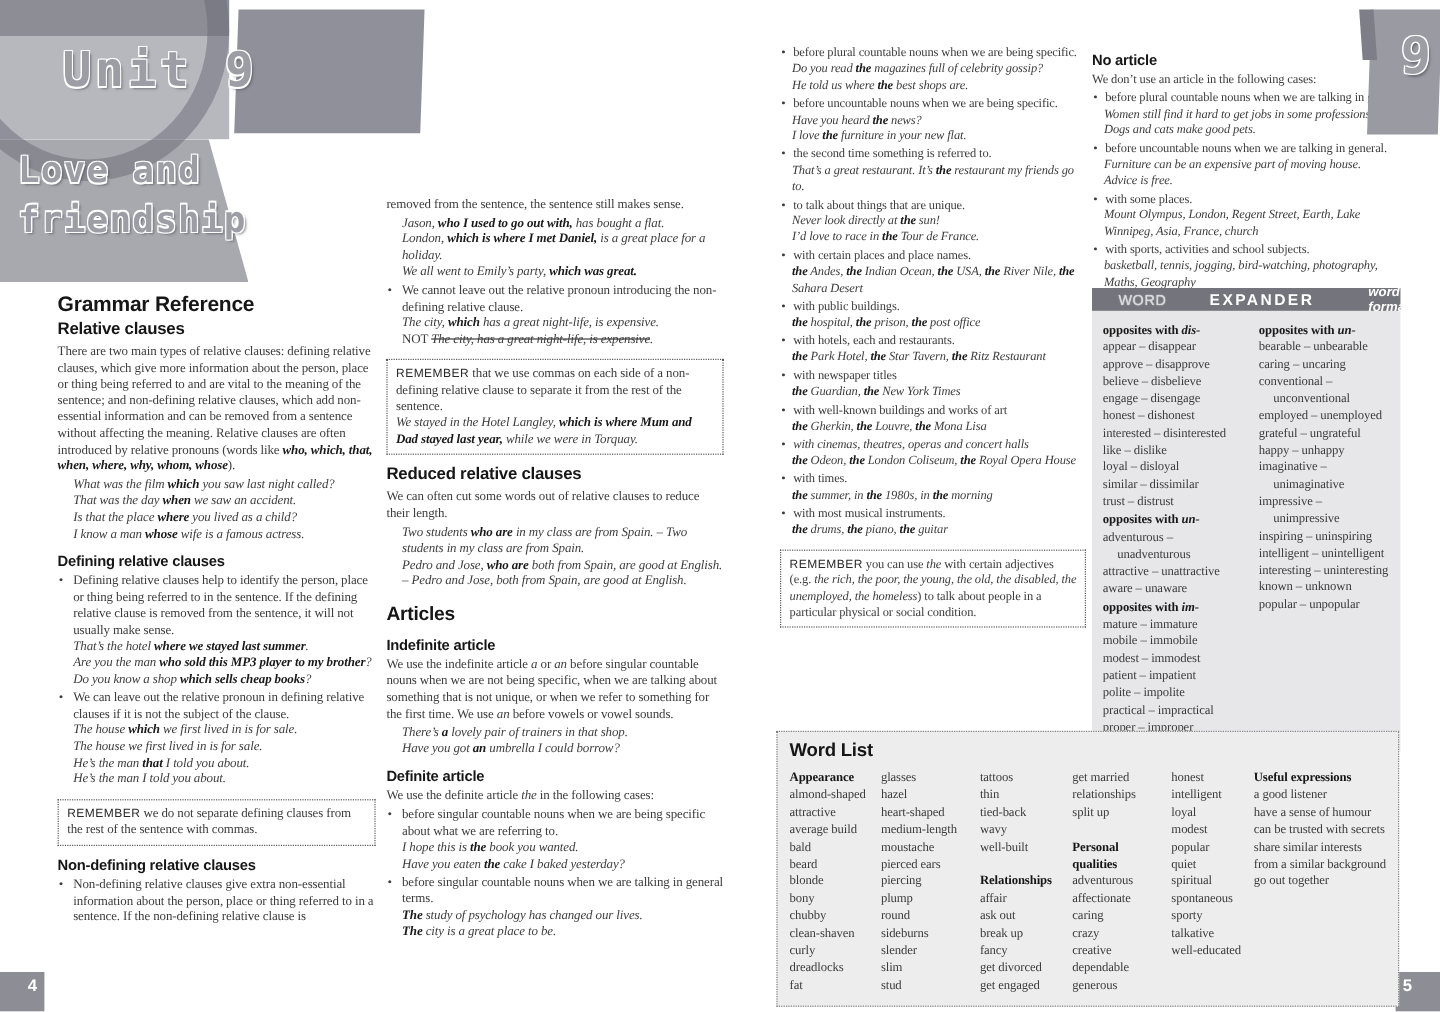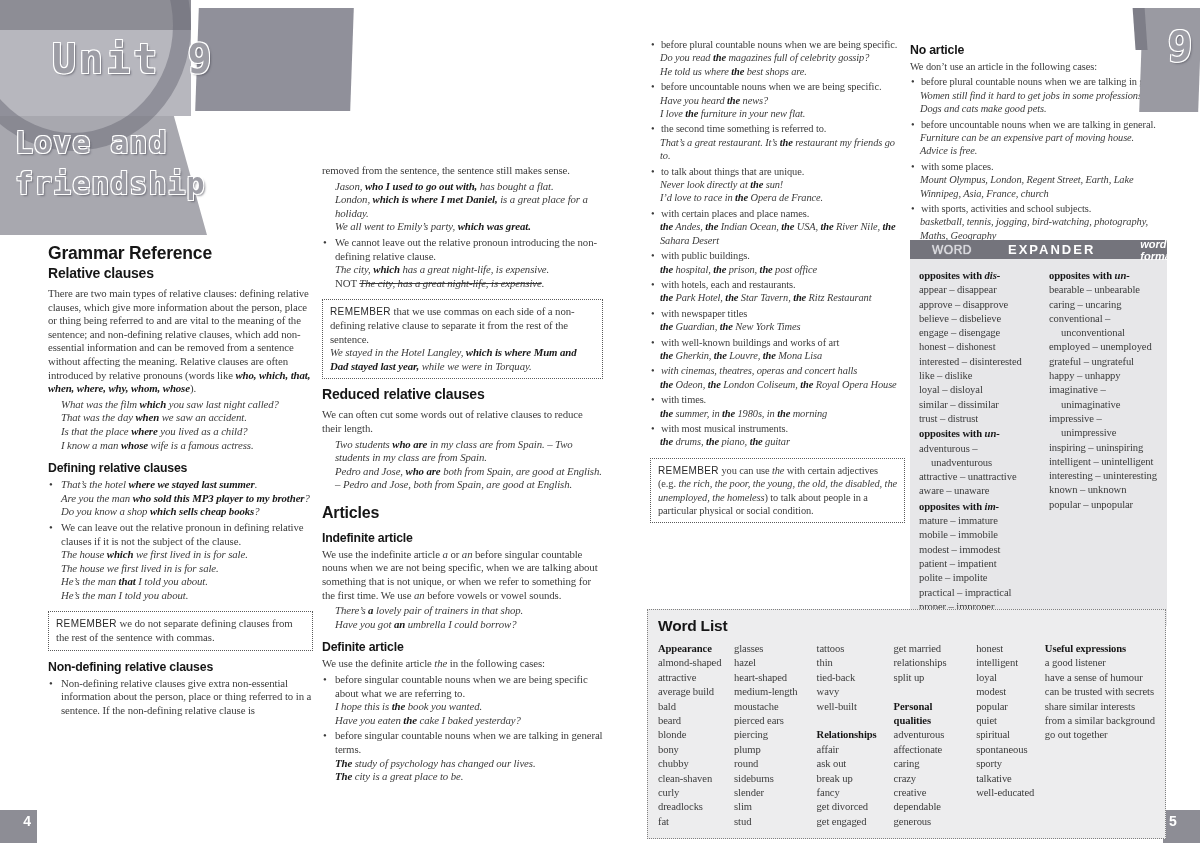--- a/index.html
+++ b/index.html
@@ -103,21 +103,21 @@
 
 <div class="col col1">
     <div class="blk h1"><span class="r-n">Grammar Reference</span></div>
     <div class="blk h2"><span class="r-n">Relative clauses</span></div>
     <div class="blk p"><span class="r-n">There are two main types of relative clauses: defining relative clauses, which give more information about the person, place or thing being referred to and are vital to the meaning of the sentence; and non-defining relative clauses, which add non-essential information and can be removed from a sentence without affecting the meaning. Relative clauses are often introduced by relative pronouns (words like </span><span class="r-bi">who, which, that, when, where, why, whom, whose</span><span class="r-n">).</span></div>
     <div class="blk ex"><span class="r-i">What was the film </span><span class="r-bi">which</span><span class="r-i"> you saw last night called?</span></div>
     <div class="blk ex"><span class="r-i">That was the day </span><span class="r-bi">when</span><span class="r-i"> we saw an accident.</span></div>
     <div class="blk ex"><span class="r-i">Is that the place </span><span class="r-bi">where</span><span class="r-i"> you lived as a child?</span></div>
     <div class="blk ex"><span class="r-i">I know a man </span><span class="r-bi">whose</span><span class="r-i"> wife is a famous actress.</span></div>
     <div class="blk h3"><span class="r-n">Defining relative clauses</span></div>
-    <div class="blk bullet"><span class="dot">•</span></div>
+    <div class="blk bullet"><span class="dot">•</span><span class="r-n">Defining relative clauses help to identify the person, place or thing being referred to in the sentence. If the defining relative clause is removed from the sentence, it will not usually make sense.</span></div>
     <div class="blk ex"><span class="r-i">That’s the hotel </span><span class="r-bi">where we stayed last summer</span><span class="r-i">.</span></div>
     <div class="blk ex"><span class="r-i">Are you the man </span><span class="r-bi">who sold this MP3 player to my brother</span><span class="r-i">?</span></div>
     <div class="blk ex"><span class="r-i">Do you know a shop </span><span class="r-bi">which sells cheap books</span><span class="r-i">?</span></div>
     <div class="blk bullet"><span class="dot">•</span><span class="r-n">We can leave out the relative pronoun in defining relative clauses if it is not the subject of the clause.</span></div>
     <div class="blk ex"><span class="r-i">The house </span><span class="r-bi">which</span><span class="r-i"> we first lived in is for sale.</span></div>
     <div class="blk ex"><span class="r-i">The house we first lived in is for sale.</span></div>
     <div class="blk ex"><span class="r-i">He’s the man </span><span class="r-bi">that</span><span class="r-i"> I told you about.</span></div>
     <div class="blk ex"><span class="r-i">He’s the man I told you about.</span></div>
     <div class="blk remember"><span class="r-rem">REMEMBER</span><span class="r-n"> we do not separate defining clauses from the rest of the sentence with commas.</span></div>
     <div class="blk h3"><span class="r-n">Non-defining relative clauses</span></div>
@@ -154,21 +154,21 @@
     <div class="blk bullet"><span class="dot">•</span><span class="r-n">before plural countable nouns when we are being specific.</span></div>
     <div class="blk ex"><span class="r-i">Do you read </span><span class="r-bi">the</span><span class="r-i"> magazines full of celebrity gossip?</span></div>
     <div class="blk ex"><span class="r-i">He told us where </span><span class="r-bi">the</span><span class="r-i"> best shops are.</span></div>
     <div class="blk bullet"><span class="dot">•</span><span class="r-n">before uncountable nouns when we are being specific.</span></div>
     <div class="blk ex"><span class="r-i">Have you heard </span><span class="r-bi">the</span><span class="r-i"> news?</span></div>
     <div class="blk ex"><span class="r-i">I love </span><span class="r-bi">the</span><span class="r-i"> furniture in your new flat.</span></div>
     <div class="blk bullet"><span class="dot">•</span><span class="r-n">the second time something is referred to.</span></div>
     <div class="blk ex"><span class="r-i">That’s a great restaurant. It’s </span><span class="r-bi">the</span><span class="r-i"> restaurant my friends go to.</span></div>
     <div class="blk bullet"><span class="dot">•</span><span class="r-n">to talk about things that are unique.</span></div>
     <div class="blk ex"><span class="r-i">Never look directly at </span><span class="r-bi">the</span><span class="r-i"> sun!</span></div>
-    <div class="blk ex"><span class="r-i">I’d love to race in </span><span class="r-bi">the</span><span class="r-i"> Opera de France.</span></div>
+    <div class="blk ex"><span class="r-i">I’d love to race in </span><span class="r-bi">the</span><span class="r-i"> Tour de France.</span></div>
     <div class="blk bullet"><span class="dot">•</span><span class="r-n">with certain places and place names.</span></div>
     <div class="blk ex"><span class="r-bi">the</span><span class="r-i"> Andes, </span><span class="r-bi">the</span><span class="r-i"> Indian Ocean, </span><span class="r-bi">the</span><span class="r-i"> USA, </span><span class="r-bi">the</span><span class="r-i"> River Nile, </span><span class="r-bi">the</span><span class="r-i"> Sahara Desert</span></div>
     <div class="blk bullet"><span class="dot">•</span><span class="r-n">with public buildings.</span></div>
     <div class="blk ex"><span class="r-bi">the</span><span class="r-i"> hospital, </span><span class="r-bi">the</span><span class="r-i"> prison, </span><span class="r-bi">the</span><span class="r-i"> post office</span></div>
     <div class="blk bullet"><span class="dot">•</span><span class="r-n">with hotels, each and restaurants.</span></div>
     <div class="blk ex"><span class="r-bi">the</span><span class="r-i"> Park Hotel, </span><span class="r-bi">the</span><span class="r-i"> Star Tavern, </span><span class="r-bi">the</span><span class="r-i"> Ritz Restaurant</span></div>
     <div class="blk bullet"><span class="dot">•</span><span class="r-n">with newspaper titles</span></div>
     <div class="blk ex"><span class="r-bi">the</span><span class="r-i"> Guardian, </span><span class="r-bi">the</span><span class="r-i"> New York Times</span></div>
     <div class="blk bullet"><span class="dot">•</span><span class="r-n">with well-known buildings and works of art</span></div>
     <div class="blk ex"><span class="r-bi">the</span><span class="r-i"> Gherkin, </span><span class="r-bi">the</span><span class="r-i"> Louvre, </span><span class="r-bi">the</span><span class="r-i"> Mona Lisa</span></div>

